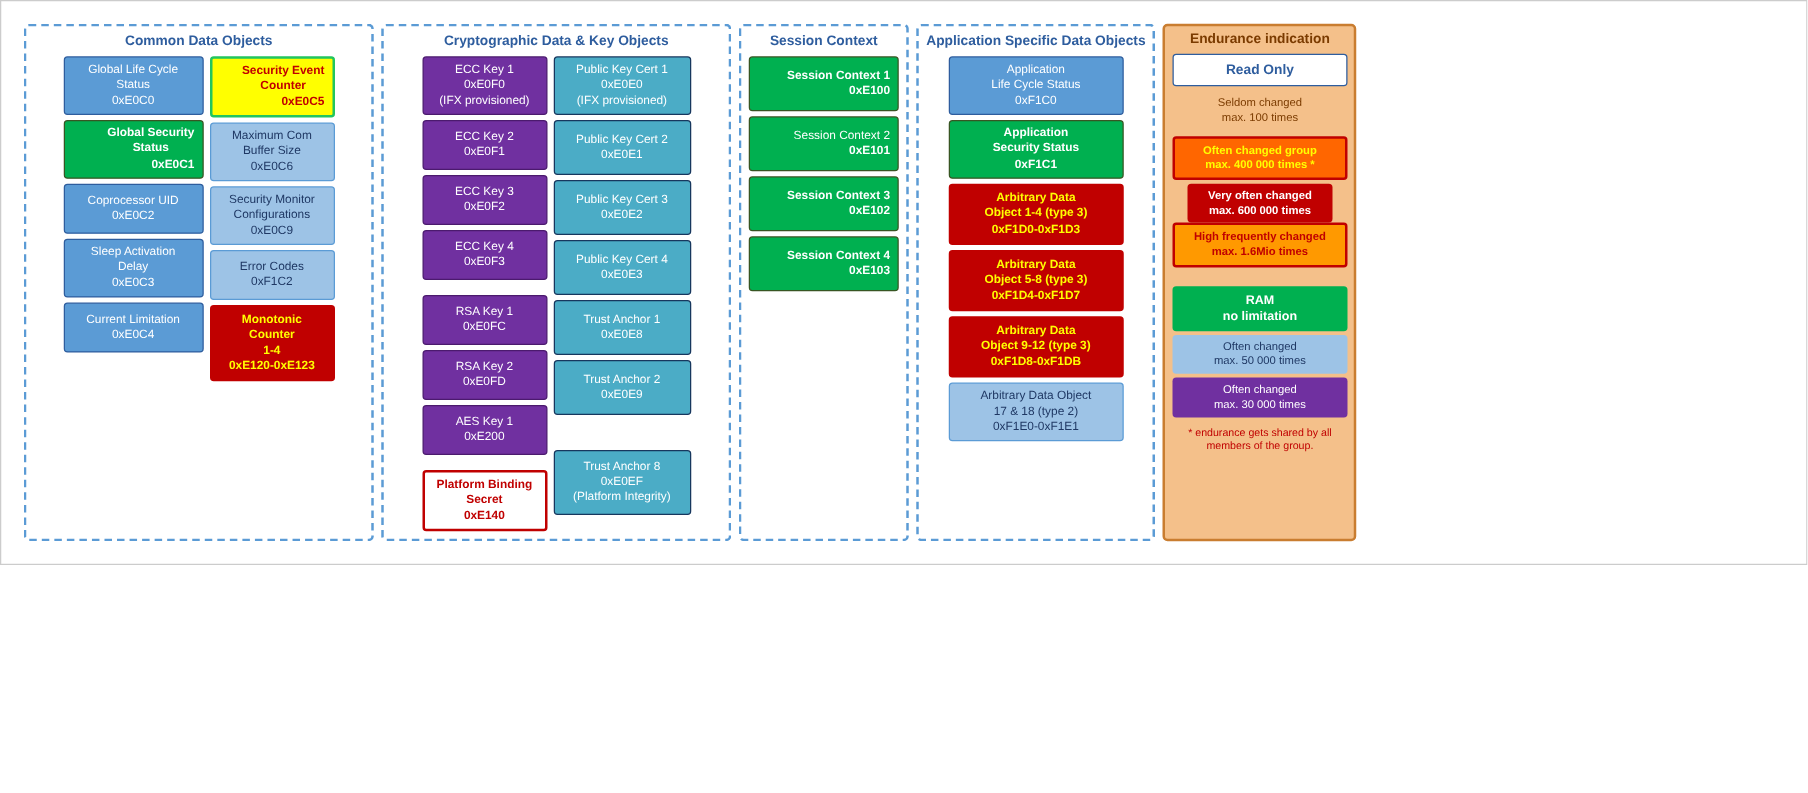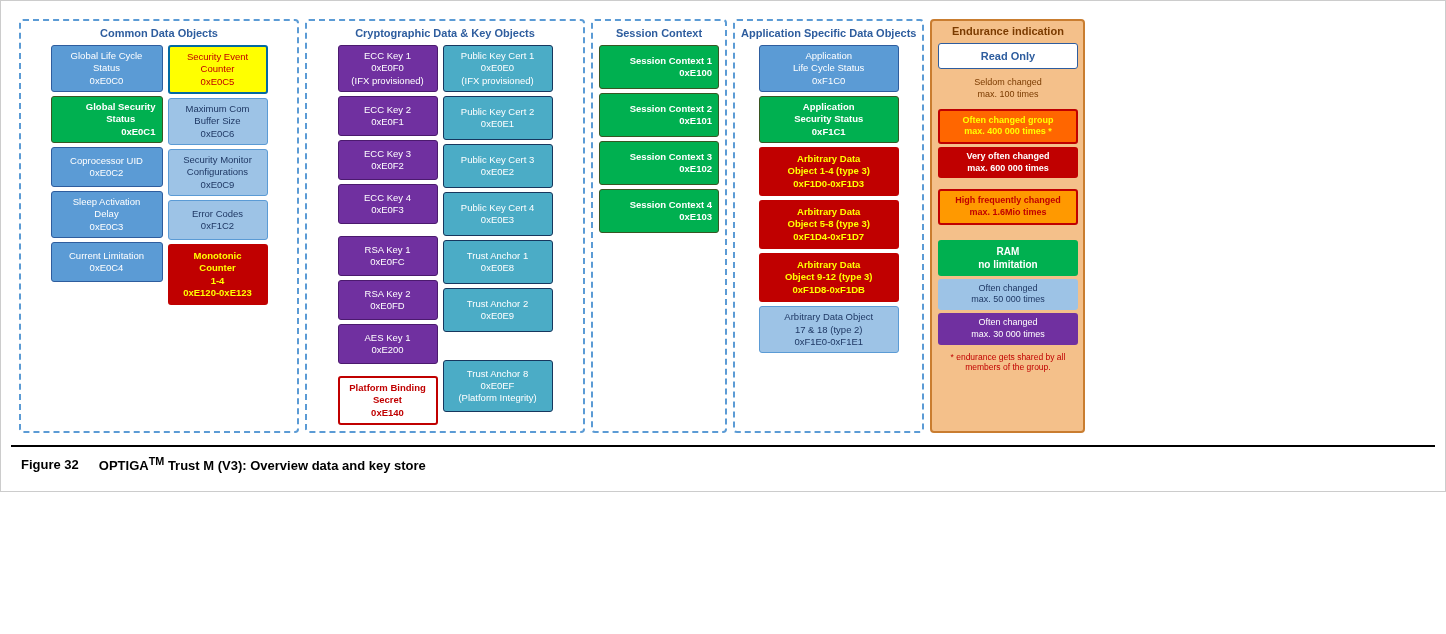--- a/index.html
+++ b/index.html
@@ -83,22 +83,23 @@
     .box-green-bright {
       background: #00b050;
       color: #fff;
       border: 1px solid #375623;
       align-items: flex-end;
     }
     
     .box-yellow-red {
       background: #ffff00;
       color: #c00000;
-      border: 2px solid #0369a1;
-      font-weight: normal;
+      border: 2px solid #22c55e;
+      font-weight: bold;
+      align-items: flex-end;
     }
     
     .box-red {
       background: #c00000;
       color: #ffff00;
       border: 2px solid #c00000;
       font-weight: bold;
     }
     
     .box-purple {
@@ -323,21 +324,21 @@
     </div>
 
     <div class="section section-session">
       <div class="section-title">Session Context</div>
       <div class="col">
         <div class="box box-green-bright w120">
           <span style="font-weight:bold">Session Context 1</span>
           <span style="font-weight:bold">0xE100</span>
         </div>
         <div class="box box-green-bright w120">
-          <span style="font-weight:bold">Session Context 2</span>
+          <span style="font-weight:normal">Session Context 2</span>
           <span style="font-weight:bold">0xE101</span>
         </div>
         <div class="box box-green-bright w120">
           <span style="font-weight:bold">Session Context 3</span>
           <span style="font-weight:bold">0xE102</span>
         </div>
         <div class="box box-green-bright w120">
           <span style="font-weight:bold">Session Context 4</span>
           <span style="font-weight:bold">0xE103</span>
         </div>
@@ -373,31 +374,25 @@
         </div>
       </div>
     </div>
 
     <div class="endurance-section">
       <div class="endurance-title">Endurance indication</div>
 
       <div class="endurance-box end-white">Read Only</div>
       <div class="endurance-box end-gray">Seldom changed<br>max. 100 times</div>
       <div class="endurance-box" style="background:#ff6600; color:#ffff00; border:2px solid #c00000; font-weight:bold; font-size:9px; text-align:center; padding:4px; margin-bottom:3px; border-radius:3px; width:140px;">Often changed group<br>max. 400 000 times *</div>
-      <div class="endurance-box" style="background:#c00000; color:#fff; font-weight:bold; font-size:9px; text-align:center; padding:4px; margin-bottom:11px; border-radius:3px; width:140px;">Very often changed<br>max. 600 000 times</div>
+      <div class="endurance-box" style="background:#c00000; color:#fff; font-weight:bold; font-size:9px; text-align:center; padding:4px; margin-bottom:0; border-radius:3px; width:116px;">Very often changed<br>max. 600 000 times</div>
       <div class="endurance-box" style="background:#ff9900; color:#c00000; border:2px solid #c00000; font-weight:bold; font-size:9px; text-align:center; padding:4px; margin-bottom:15px; border-radius:3px; width:140px;">High frequently changed<br>max. 1.6Mio times</div>
       <div class="endurance-box" style="background:#00b050; color:#fff; font-weight:bold; font-size:10px; text-align:center; padding:5px; margin-bottom:3px; border-radius:3px; width:140px;">RAM<br>no limitation</div>
       <div class="endurance-box" style="background:#9dc3e6; color:#1f3864; font-size:9px; text-align:center; padding:4px; margin-bottom:3px; border-radius:3px; width:140px;">Often changed<br>max. 50 000 times</div>
       <div class="endurance-box" style="background:#7030a0; color:#fff; font-size:9px; text-align:center; padding:4px; margin-bottom:3px; border-radius:3px; width:140px;">Often changed<br>max. 30 000 times</div>
 
       <div class="footnote">* endurance gets shared by
 all members of the group.</div>
     </div>
 
   </div>
 
-  <div class="figure-caption">
-    <span class="fig-label">Figure 32</span>
-    <span class="fig-title">
-      <span>OPTIGA</span><sup>TM</sup><span> Trust M (V3): Overview data and key store</span>
-    </span>
-  </div>
 </div>
 
 </body></html>

